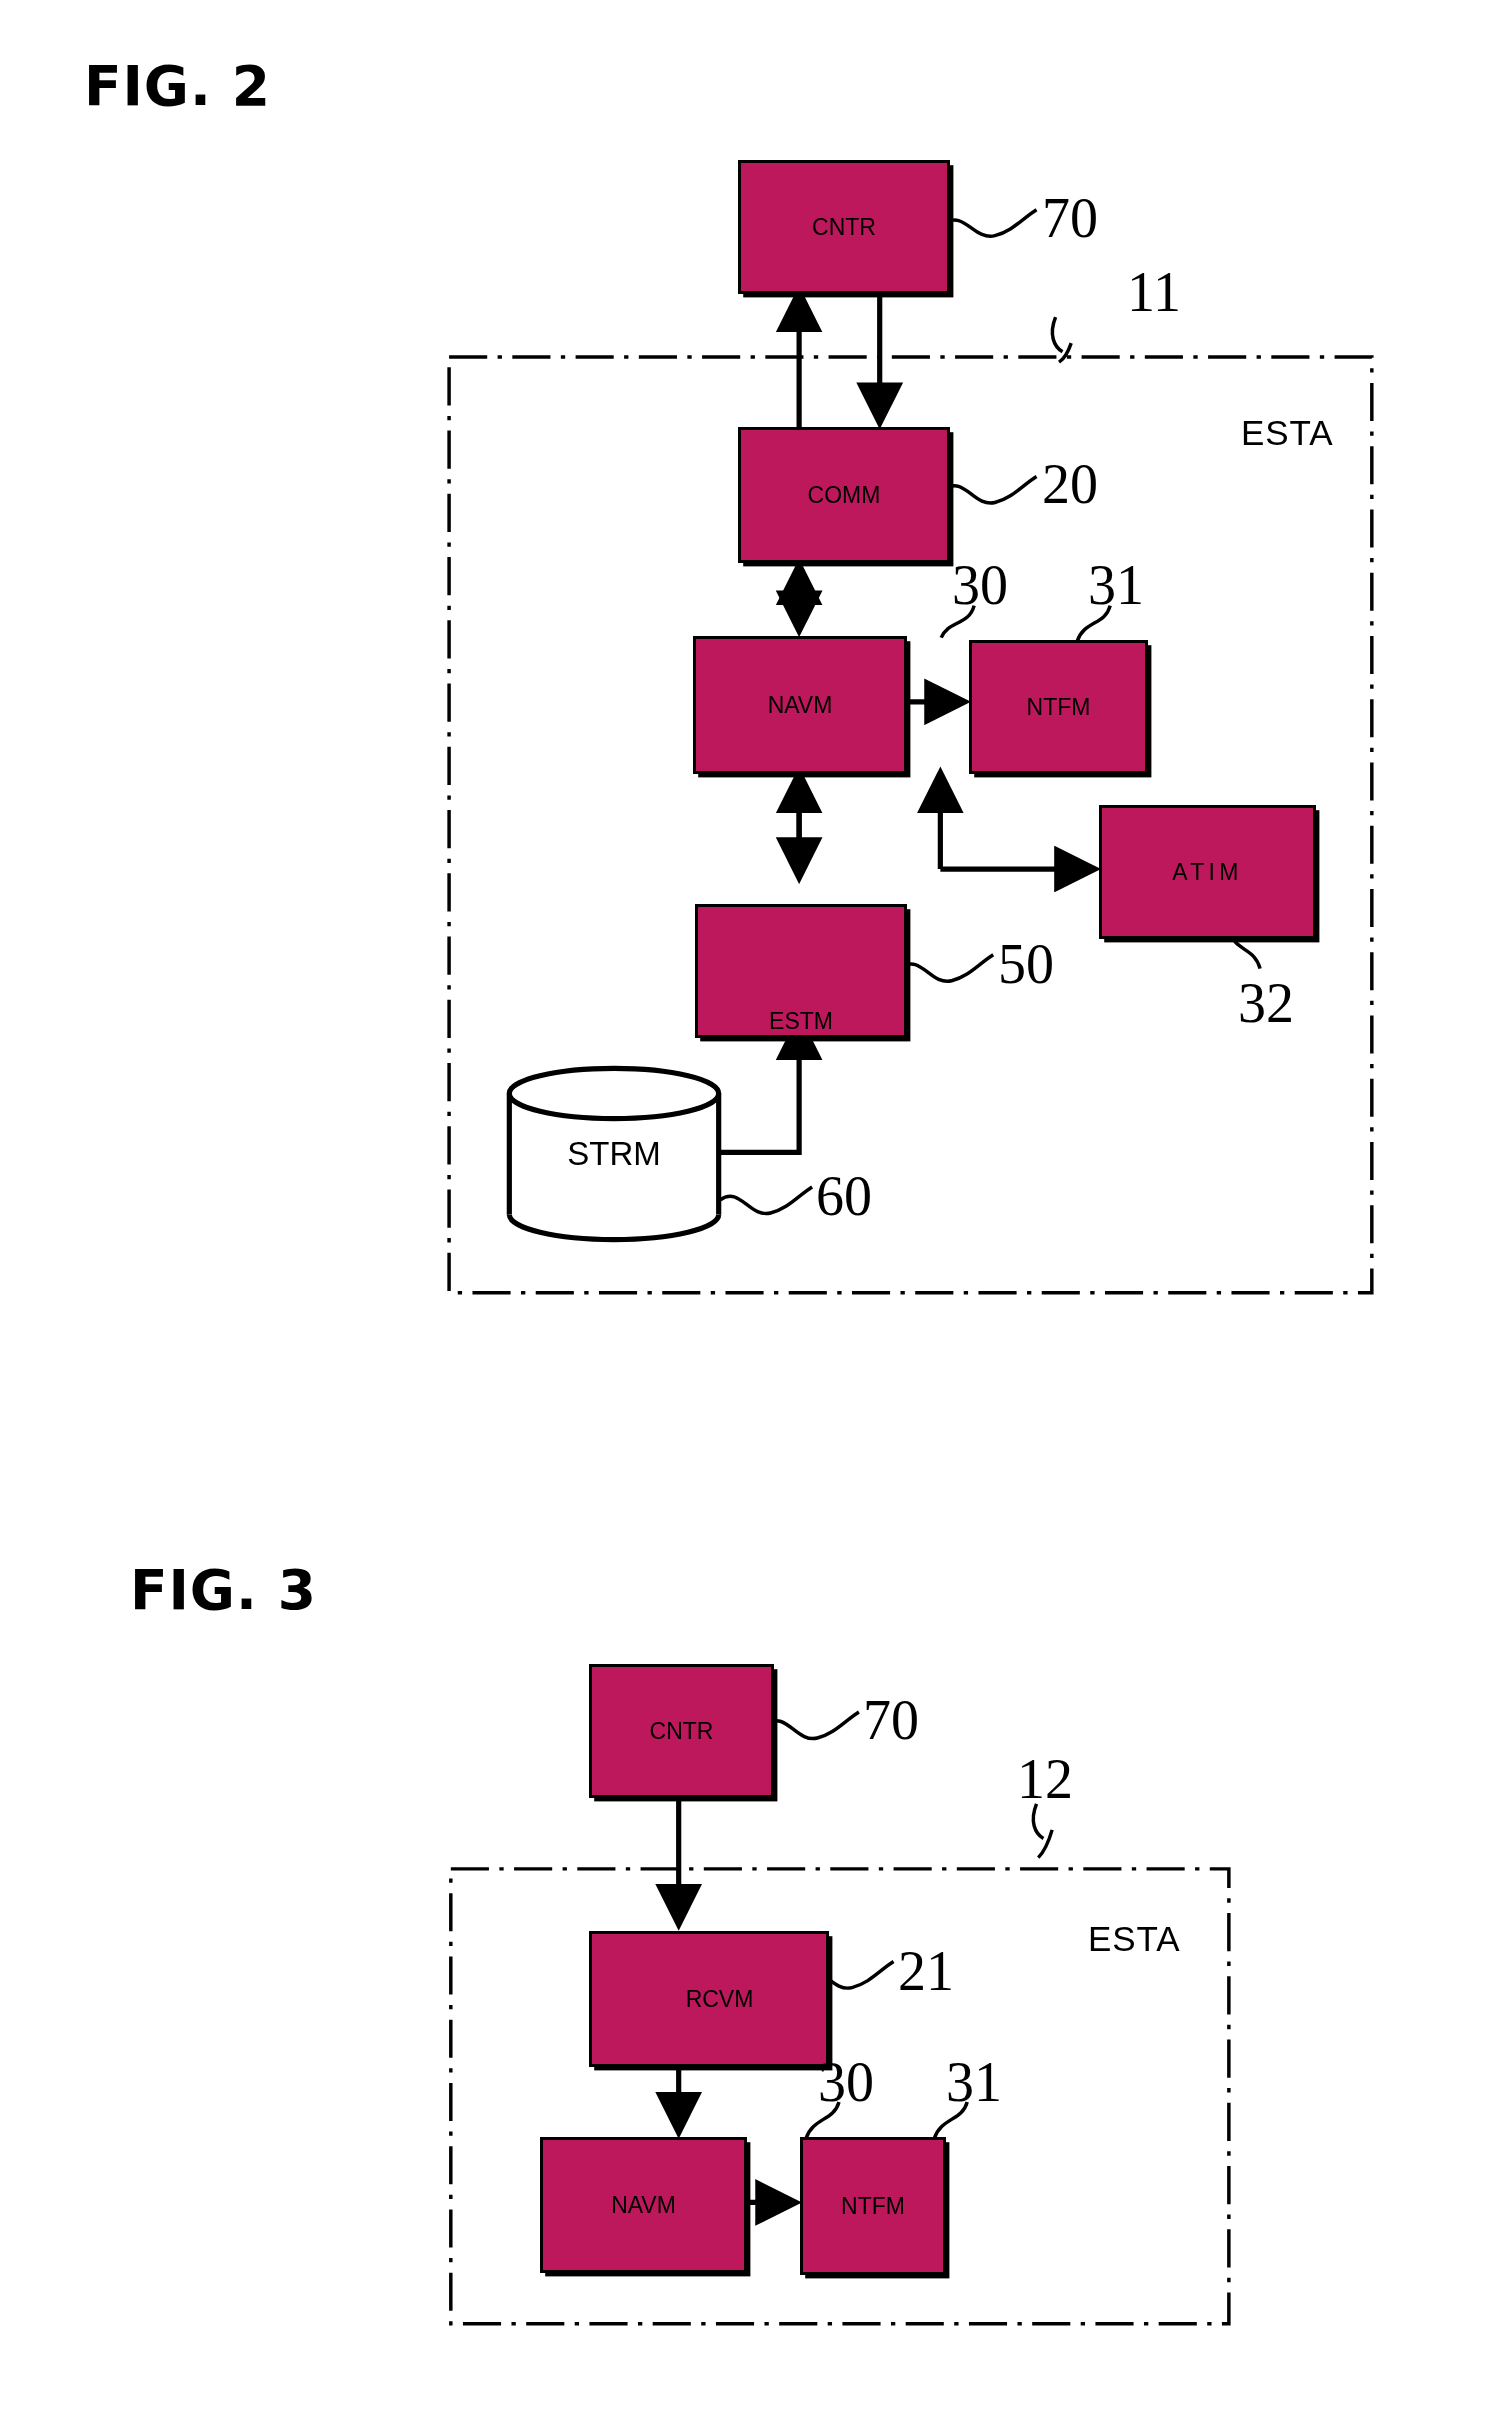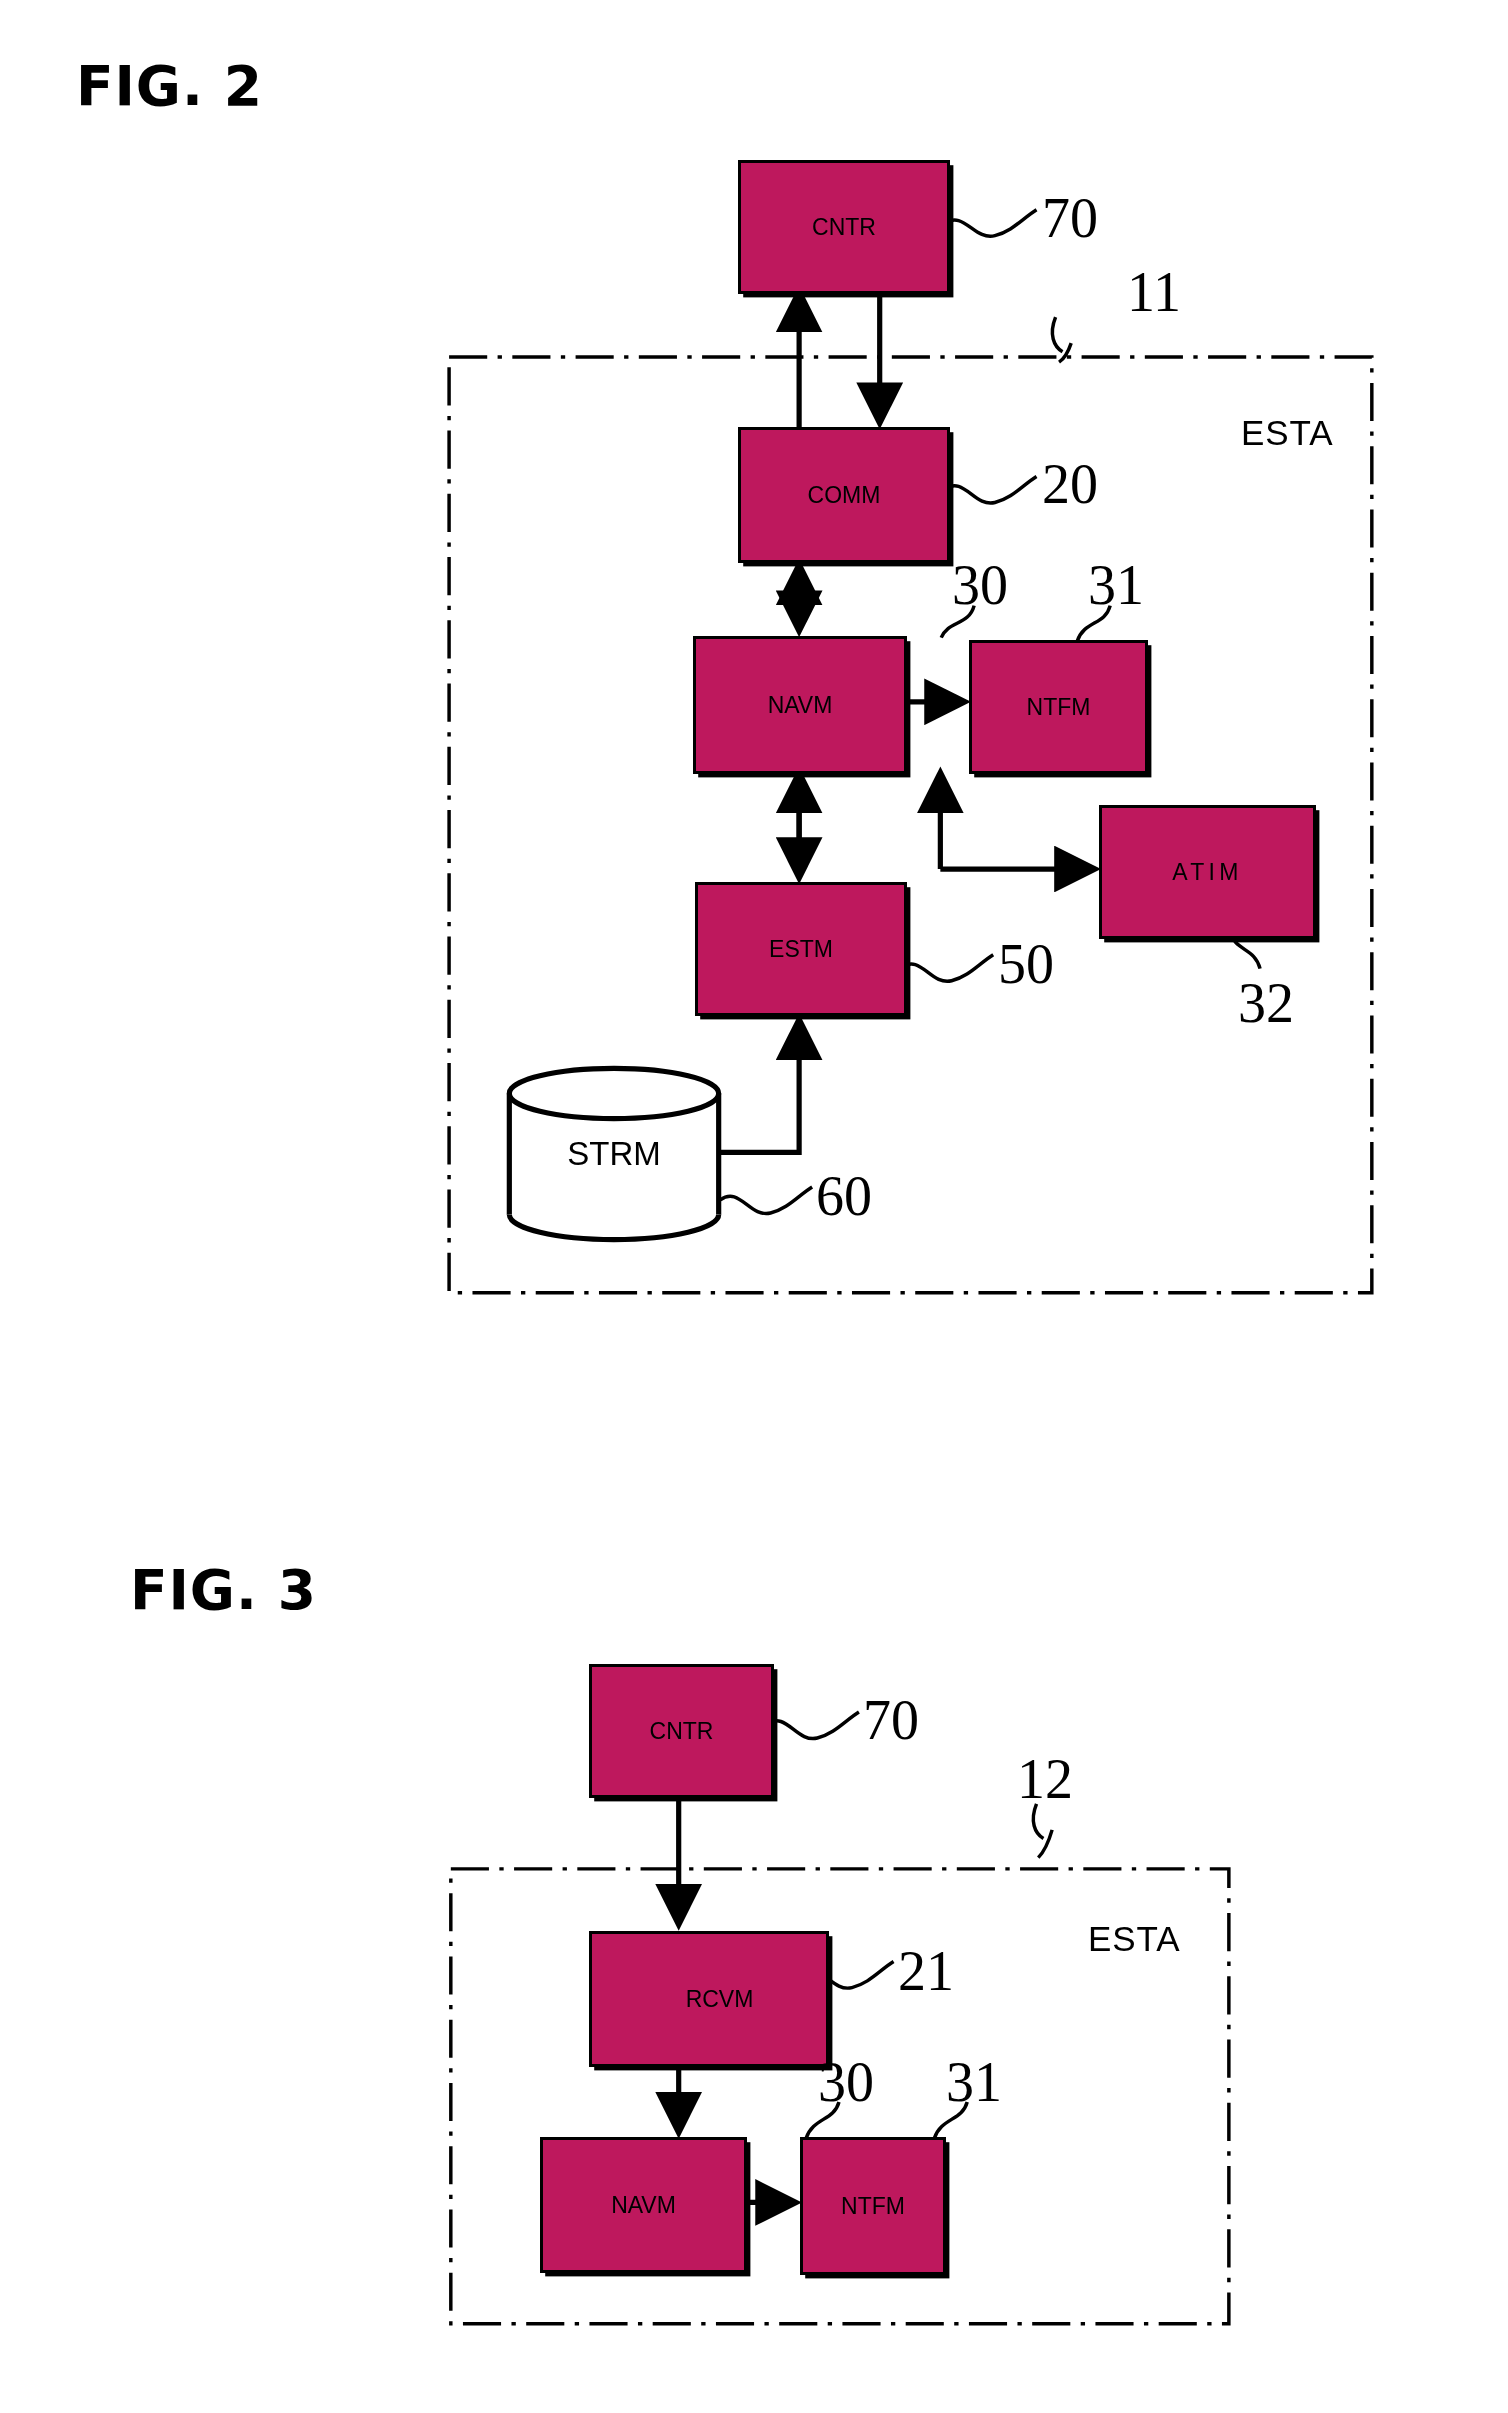--- a/index.html
+++ b/index.html
@@ -32,21 +32,21 @@
   .cyl{position:absolute;}
   .cyl .cyl-text{
     position:absolute;left:0;right:0;top:50%;transform:translateY(-50%);
     text-align:center;font-size:33px;
     font-family:"Liberation Sans","DejaVu Sans",sans-serif;
   }
 </style>
 </head>
 <body>
 
-<div class="fig-title" style="left:76px;top:54px;text-align:right;">FIG. 2</div>
+<div class="fig-title" style="left:84px;top:54px;text-align:right;">FIG. 2</div>
 
 <svg class="svgLayer" viewBox="0 0 1741 2785" xmlns="http://www.w3.org/2000/svg">
   <defs>
     <marker id="ah" markerWidth="9" markerHeight="9" refX="7.6" refY="4.5" orient="auto" markerUnits="strokeWidth">
       <path d="M0,0 L9,4.5 L0,9 z" fill="#000"></path>
     </marker>
   </defs>
 
   <rect x="518" y="412" width="1065" height="1080" fill="none" stroke="#000" stroke-width="4" stroke-dasharray="44 12 5 12" stroke-linecap="butt"></rect>
 
@@ -122,21 +122,21 @@
 <div class="node" style="left:969px;top:640px;width:173px;height:128px;">
   <span>NTFM</span>
 </div>
 <div class="reflabel" style="left:1088px;top:553px;">31</div>
 
 <div class="node" style="left:1099px;top:805px;width:211px;height:128px;">
   <span class="spaced">ATIM</span>
 </div>
 <div class="reflabel" style="left:1238px;top:971px;">32</div>
 
-<div class="node" style="left:695px;top:882px;width:206px;height:128px;">
+<div class="node" style="left:695px;top:904px;width:206px;height:128px;align-items:flex-end;">
   <span>ESTM</span>
 </div>
 <div class="reflabel" style="left:998px;top:932px;">50</div>
 
 <div class="cyl" style="left:505px;top:1064px;width:218px;height:180px;">
   <svg width="218" height="180" viewBox="0 0 252 208" xmlns="http://www.w3.org/2000/svg">
     <path d="M5,34 L5,174" stroke="#000" stroke-width="6" fill="none"></path>
     <path d="M247,34 L247,174" stroke="#000" stroke-width="6" fill="none"></path>
     <ellipse cx="126" cy="34" rx="121" ry="29" fill="#fff" stroke="#000" stroke-width="6"></ellipse>
     <path d="M5,174 A121,29 0 0 0 247,174" fill="#fff" stroke="#000" stroke-width="6"></path>

